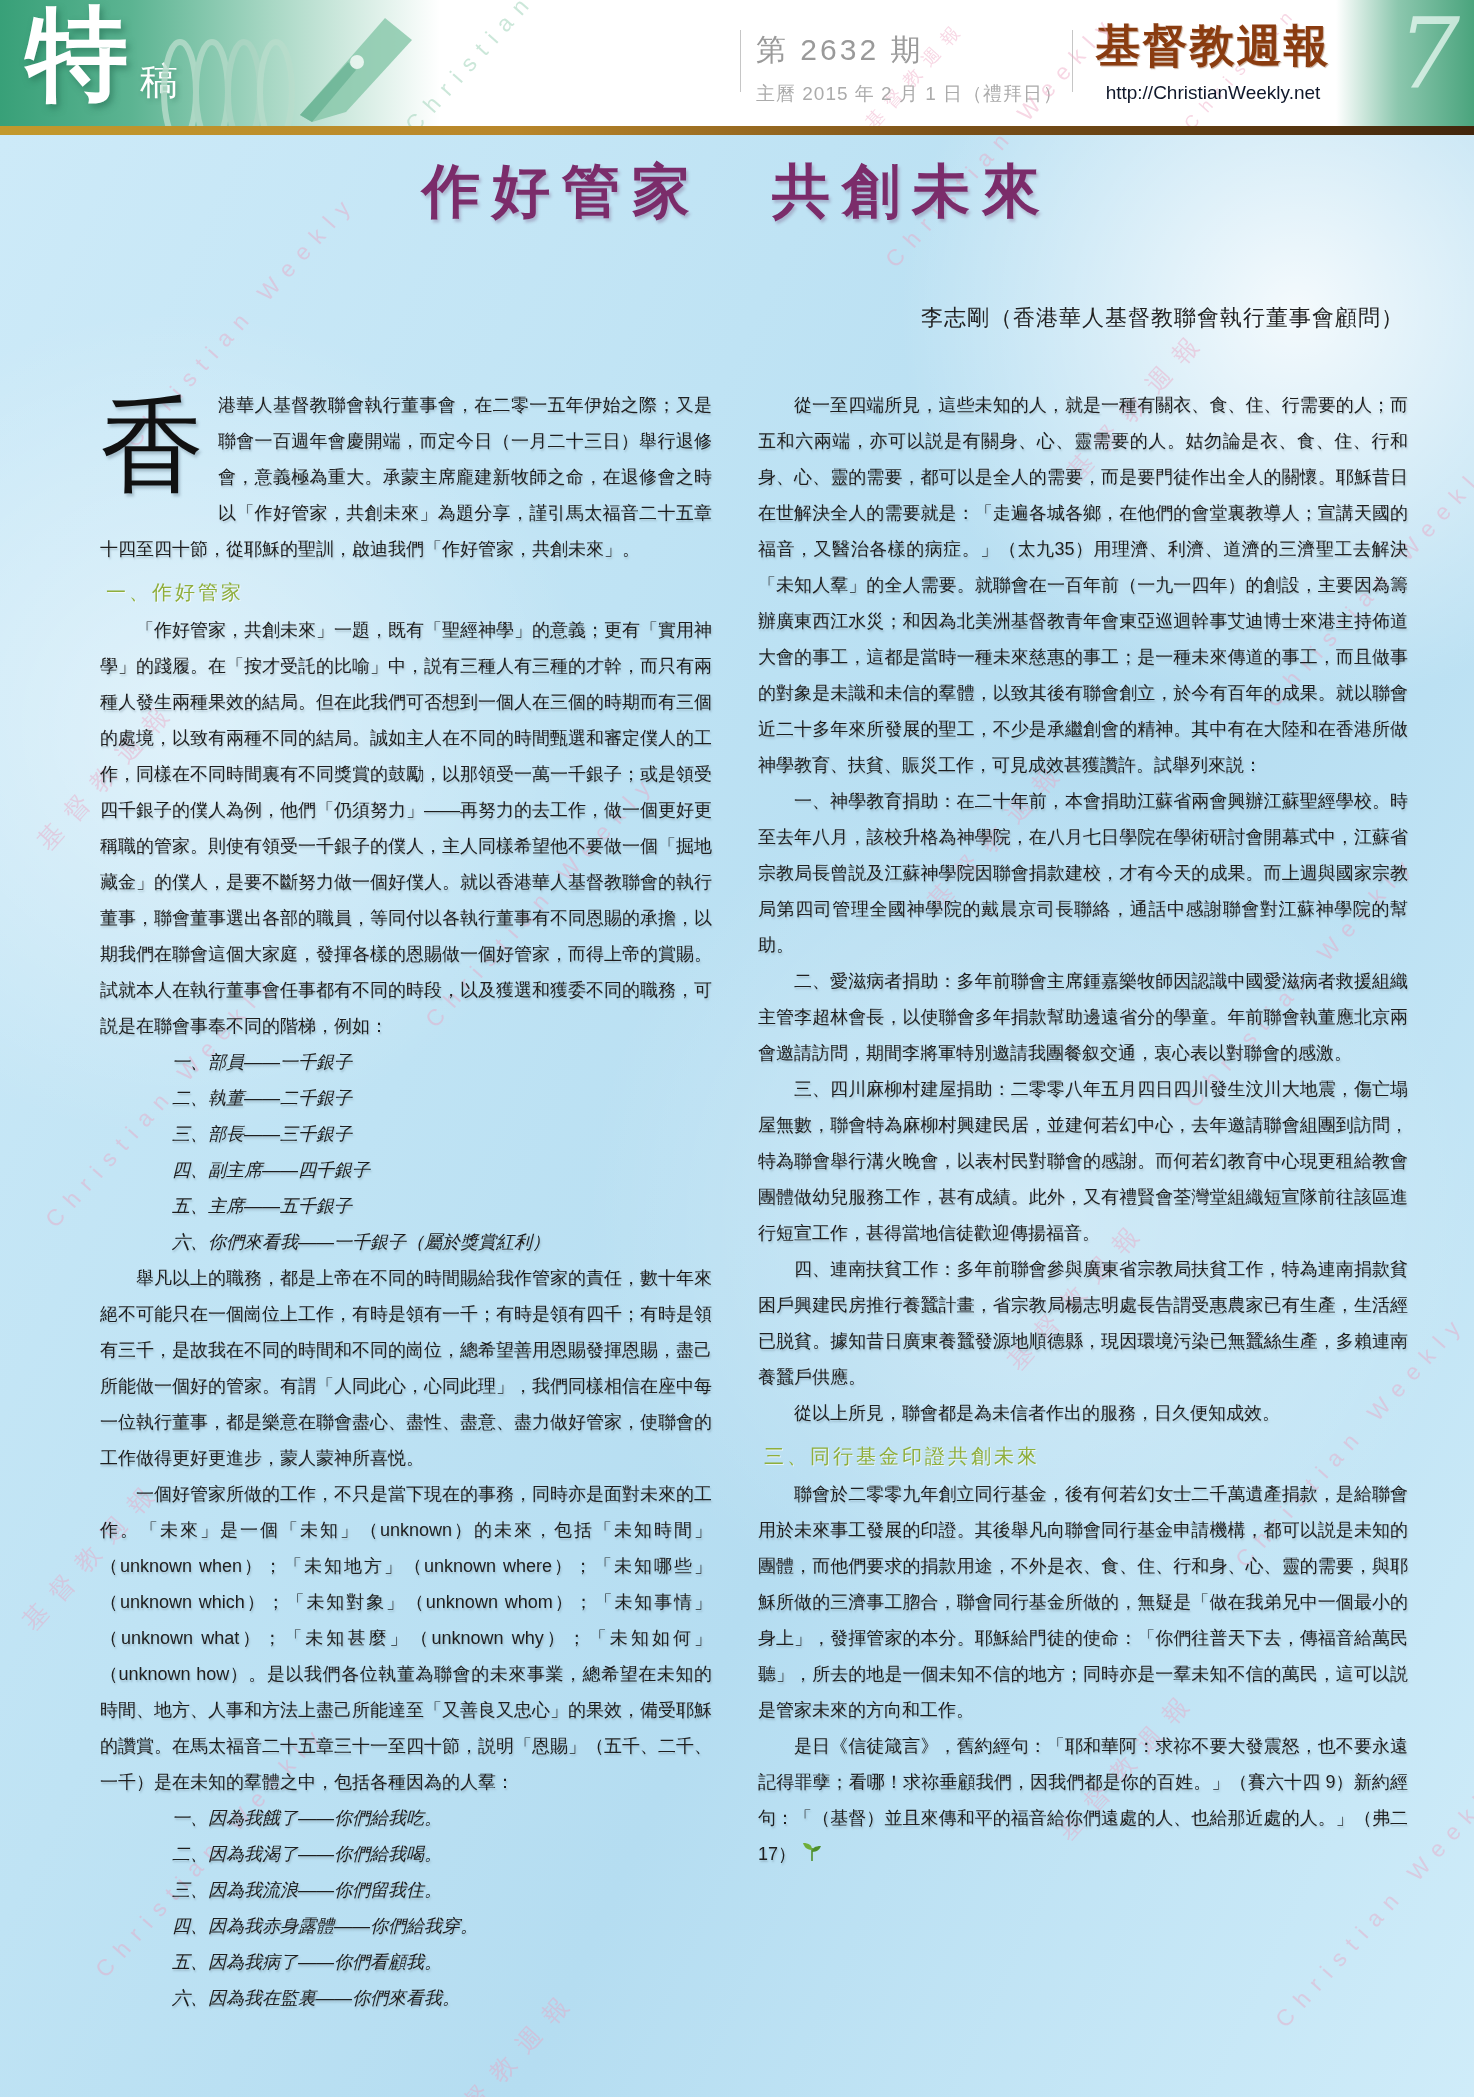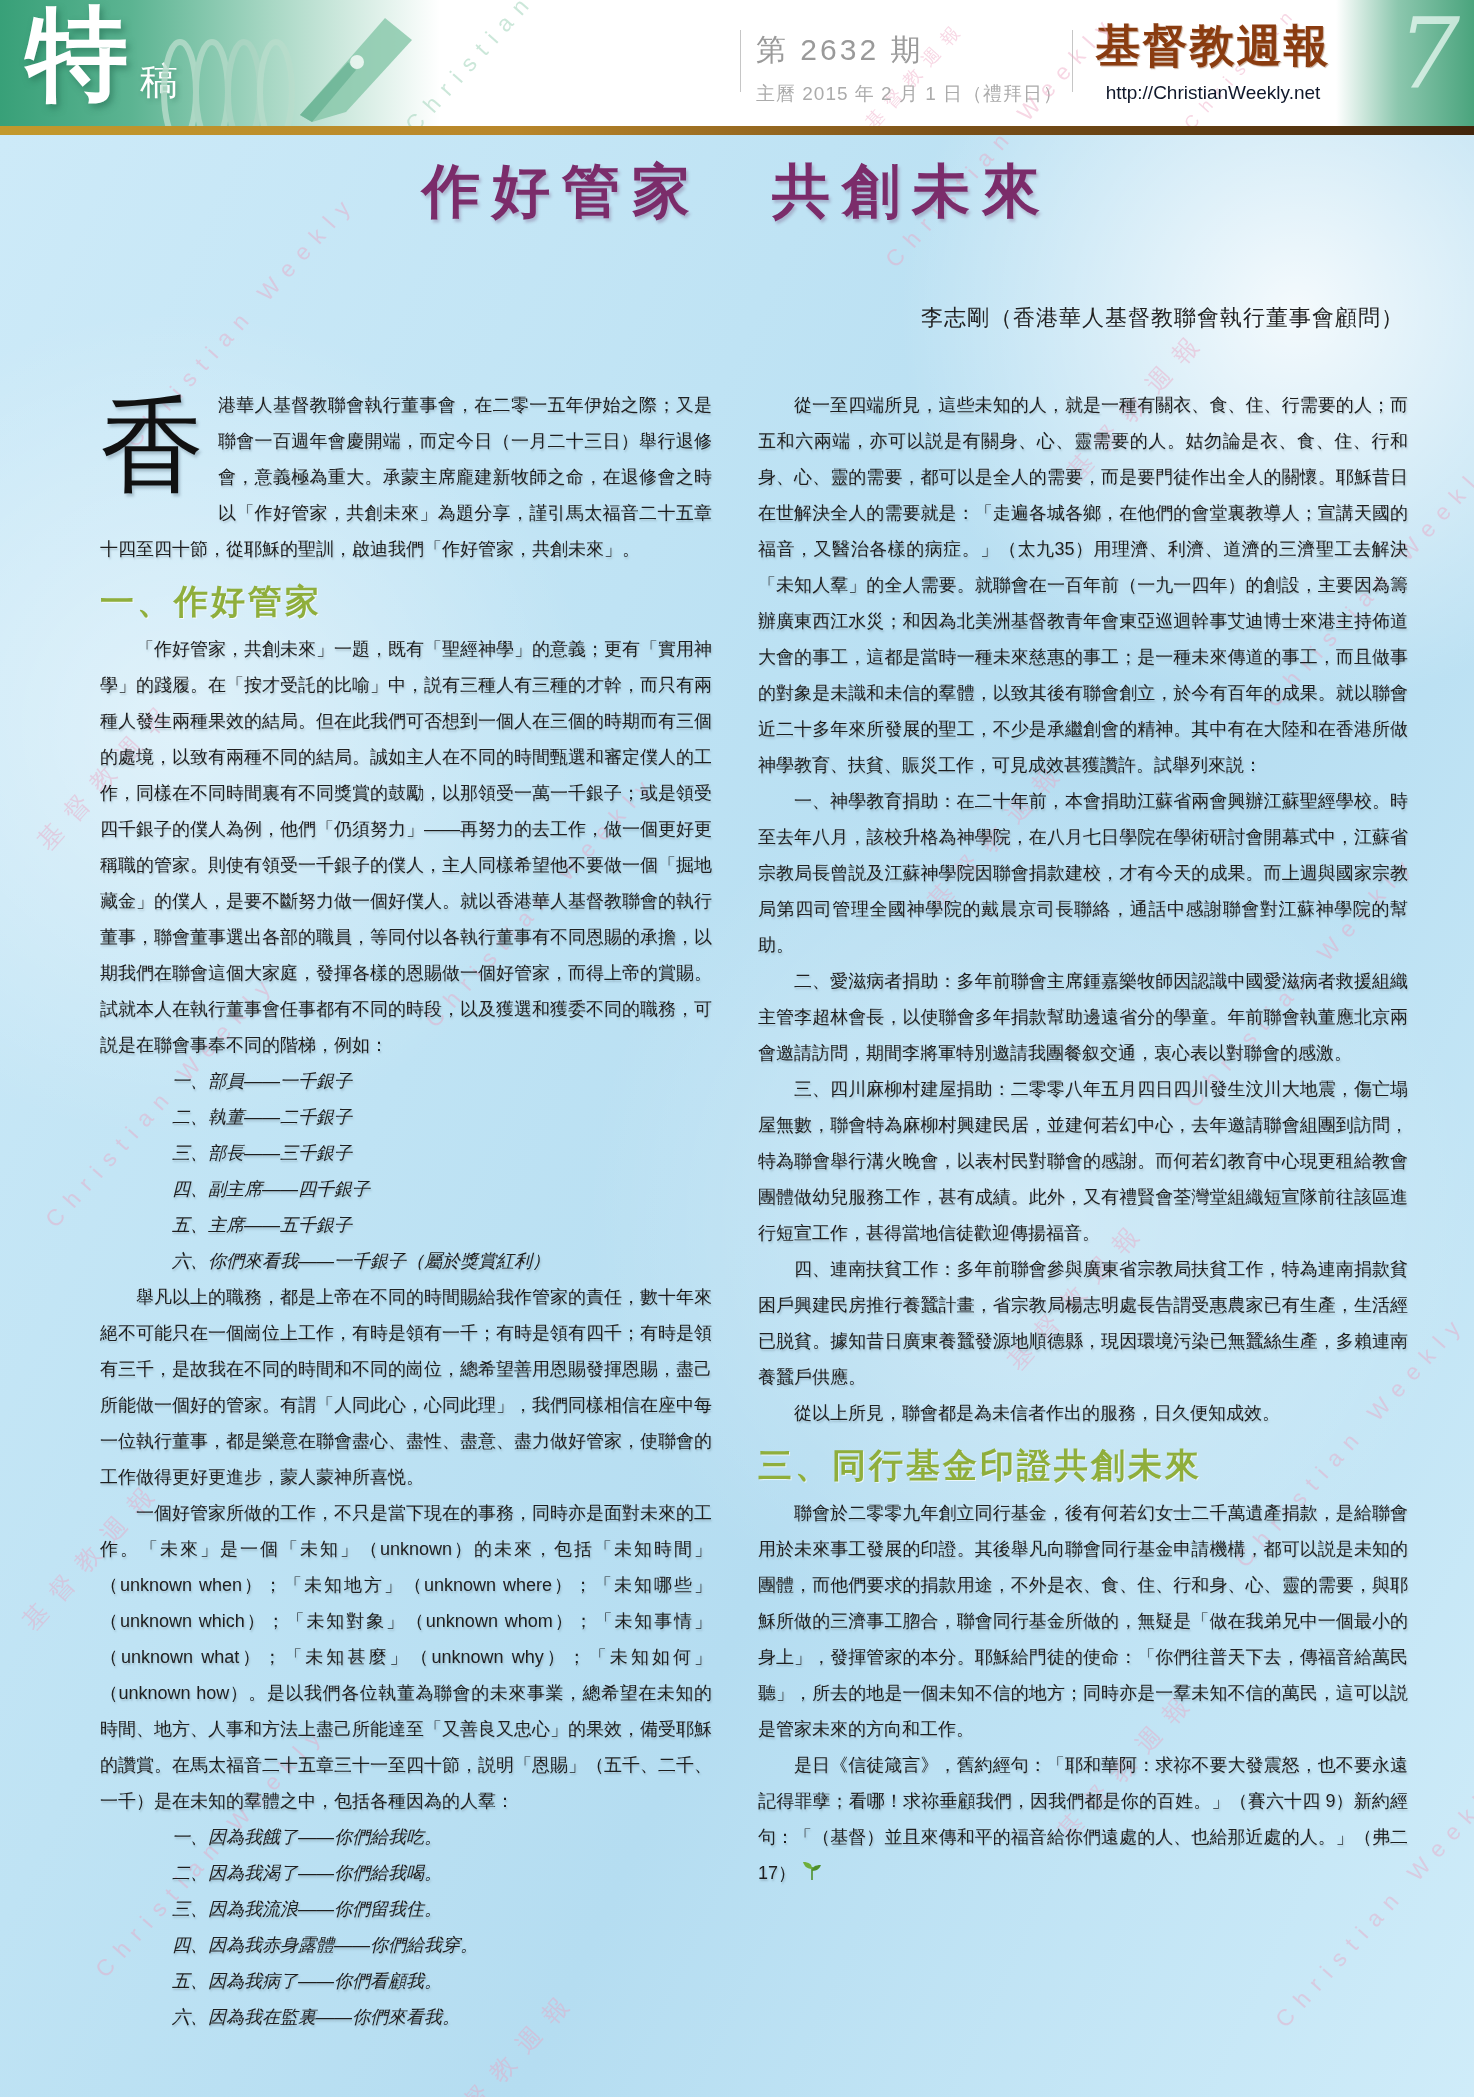--- a/index.html
+++ b/index.html
@@ -44,21 +44,21 @@
   .byline{position:absolute;top:168px;right:70px;font-size:22px;color:#222;letter-spacing:1px;}
 
   .col{position:absolute;top:252px;}
   .col-left{left:100px;width:612px;}
   .col-right{left:758px;width:650px;}
   .col p{margin:0;font-size:18px;line-height:36px;text-align:justify;color:#1e1e1e;
       text-indent:2em;text-shadow:1px 2px 2px rgba(110,135,150,.4);}
   p.intro{text-indent:0;}
   .dropcap{float:left;font-size:104px;line-height:.98;padding:8px 14px 2px 0;color:#111;
       font-family:"DejaVu Serif","Liberation Serif",serif;text-shadow:2px 3px 3px rgba(110,135,150,.45);}
-  .green-h{font-size:34px;color:#8fae3c;font-weight:700;margin:12px 0 6px;letter-spacing:3px;
+  .green-h{font-size:20px;color:#8fae3c;font-weight:400;margin:12px 6px 6px;letter-spacing:3px;
       line-height:1.35;text-shadow:1px 1px 0 rgba(255,255,255,.65);}
   .plist{margin:0;padding:0 0 0 72px;list-style:none;font-style:italic;}
   .plist li{font-size:18px;line-height:36px;color:#1e1e1e;text-shadow:1px 2px 2px rgba(110,135,150,.4);}
   .leaf{vertical-align:-3px;margin-left:5px;}
 
   
   .wm{position:absolute;transform:rotate(-48deg);transform-origin:left top;font-size:23px;
       letter-spacing:10px;color:rgba(236,160,190,.42);white-space:nowrap;pointer-events:none;}
   .wm.zh{font-size:25px;letter-spacing:14px;}
   .wm.grn{color:rgba(160,212,186,.55);}

